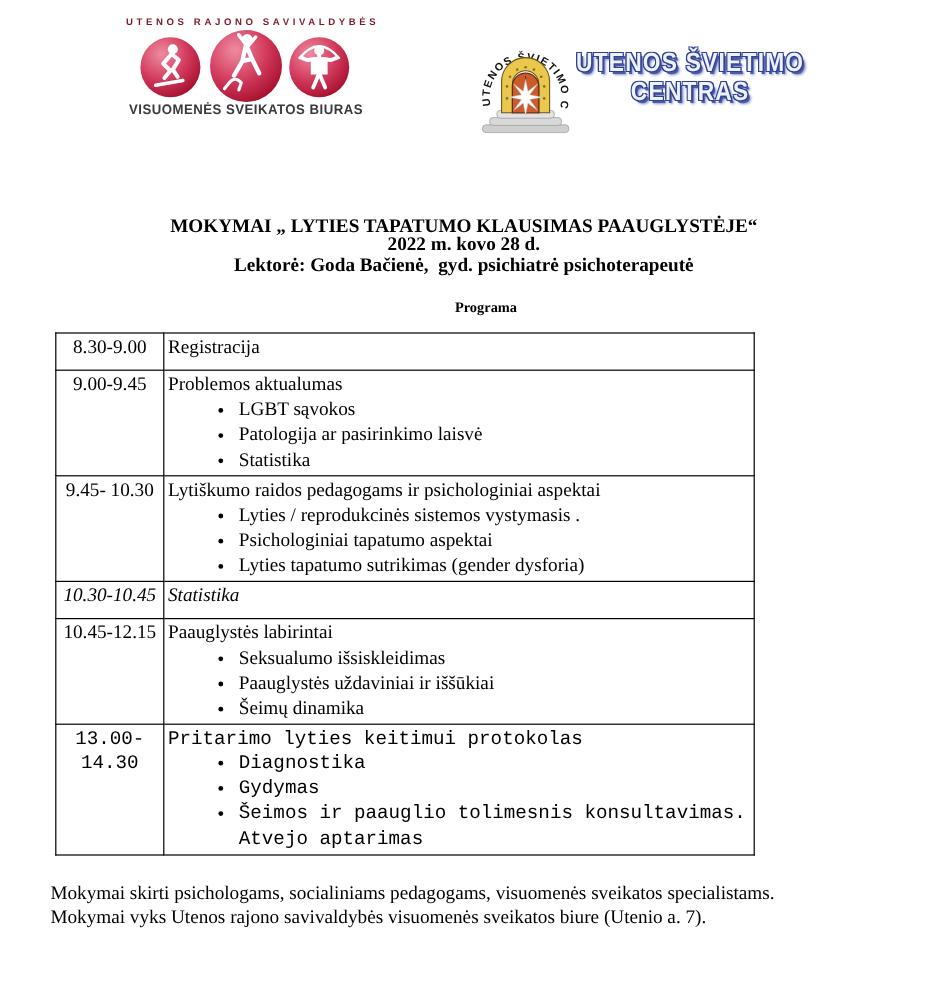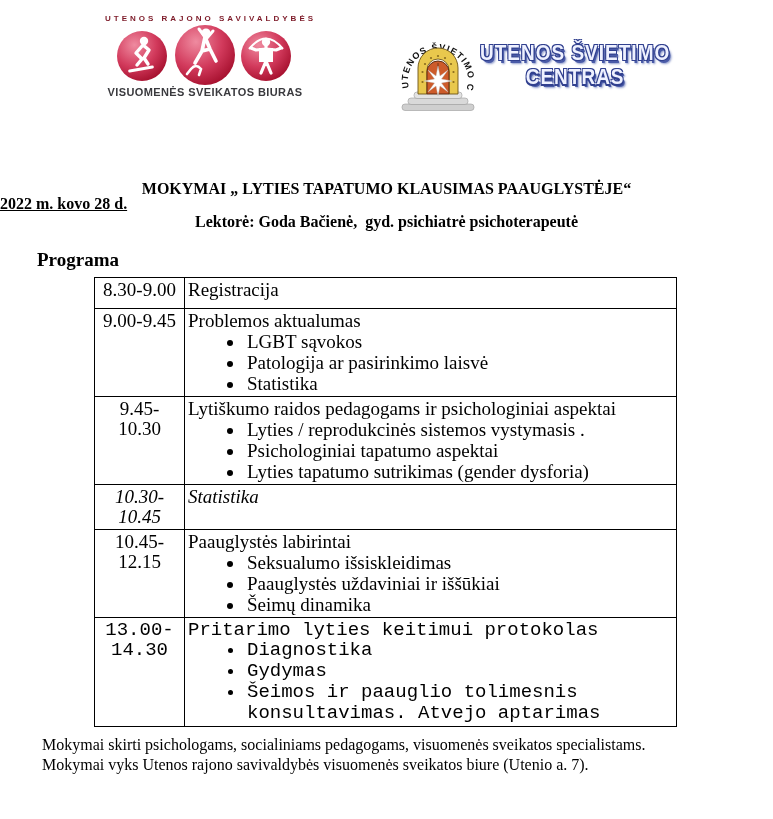--- a/index.html
+++ b/index.html
@@ -63,38 +63,37 @@
 
   
   .title-line {
     position: absolute; left: 0; top: 156px; width: 100%;
     text-align: center; font-weight: bold; font-size: 16px;
     white-space: pre-wrap;
     margin-top: 24px;
   }
   .date-line {
     position: absolute; left: 0; top: 195px; width: 100%;
-    font-weight: bold; font-size: 16px; text-decoration: underline;
+    text-align: center; font-weight: bold; font-size: 16px;
   }
   .lecturer-line {
     position: absolute; left: 0; top: 213px; width: 100%;
     text-align: center; font-weight: bold; font-size: 16px;
     white-space: pre-wrap;
   }
   .program-heading {
     position: absolute; left: 0; top: 249px; width: 100%;
-    font-weight: bold; font-size: 19px; padding-left: 37px;
+    text-align: center; font-weight: bold; font-size: 12px; padding-left: 37px;
   }
 
   
   table.program {
     position: absolute; left: 46px; top: 277px; width: 583px;
     border-collapse: collapse; table-layout: fixed;
-    font-size: 19px;
-    margin-left: 48px;
+    font-size: 16px;
   }
   table.program td {
     border: 1px solid #000;
     vertical-align: top;
     padding: 2px 3px 2px 3px;
     line-height: 20px;
   }
   td.time-cell { width: 90px; text-align: center; }
   td.activity-cell { padding-left: 4px; }
   .bullets { margin: 0; padding-left: 57px; }

